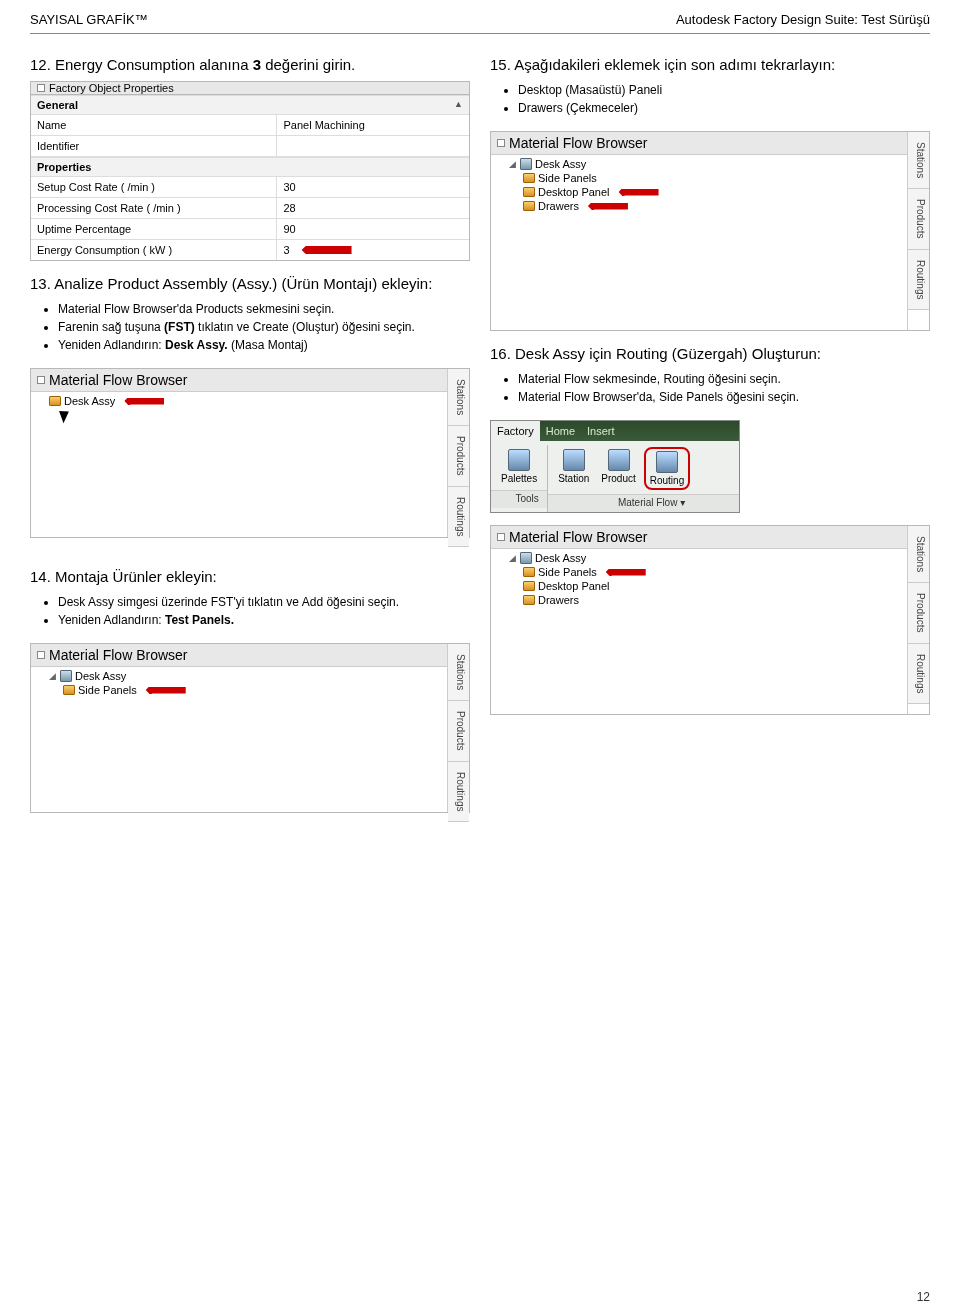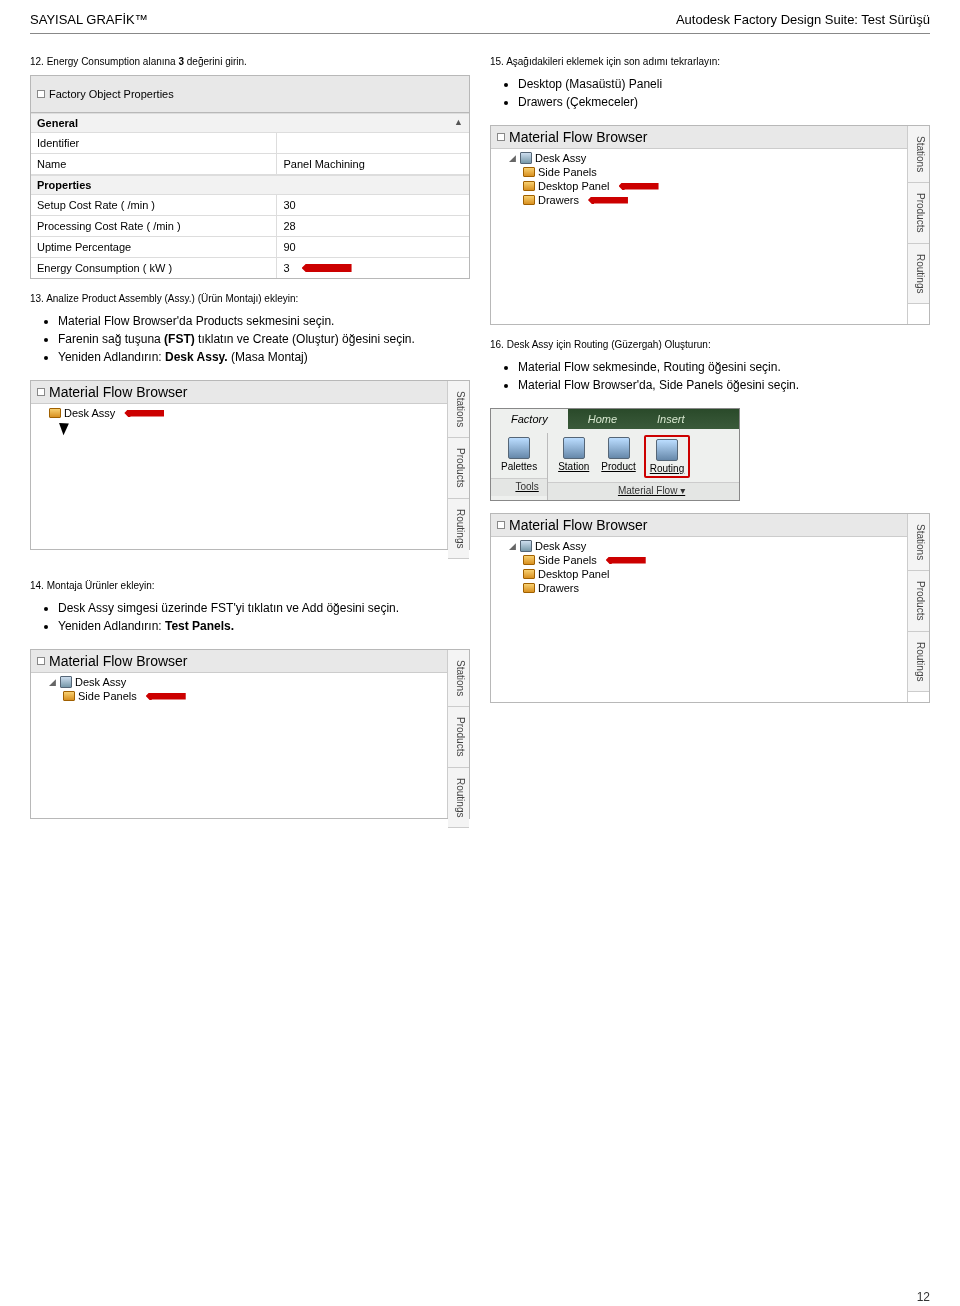--- a/index.html
+++ b/index.html
@@ -23,35 +23,35 @@
     border-bottom: 1px solid #888;
     margin: 2px 30px 0 30px;
   }
   .page {
     display: flex;
     flex-direction: row;
     padding: 10px 30px;
     gap: 20px;
   }
   .col { flex: 1; }
-  .step-title { font-size: 10px; margin: 12px 0 8px 0; font-weight: 400; }
+  .step-title { font-size: 15px; margin: 12px 0 8px 0; font-weight: 400; }
   .bold { font-weight: 700; }
   ul.bullets { list-style: disc; padding-left: 28px; margin: 6px 0 14px 0; }
   ul.bullets li { font-size: 12px; line-height: 1.5; }
 
   
   .panel {
     border: 1px solid #b8b8b8;
     background: #fff;
     font-size: 11px;
     margin: 8px 0 14px 0;
   }
   .panel-title {
     background: #e8e8e8;
-    padding: 12px 6px;
+    padding: 0 6px;
     border-bottom: 1px solid #b8b8b8;
     font-size: 11px;
     display: flex;
     align-items: center;
     gap: 4px;
   }
   .panel-section-head {
     background: #f2f2f2;
     padding: 3px 6px;
     font-weight: 700;
@@ -159,50 +159,48 @@
     margin: 6px 0 12px 0;
     width: 250px;
   }
   .ribbon-tabs {
     display: flex;
     background: linear-gradient(#2a4a2a, #3a5a3a);
     color: #d8e8d0;
     font-size: 11px;
   }
   .ribbon-tabs .tab {
-    padding: 4px 20px;
-    font-style: italic;
+    padding: 4px 6px;
   }
   .ribbon-tabs .tab.active {
     background: #eef0ee;
     color: #000;
   }
   .ribbon-body {
     display: flex;
     padding: 4px 0 0 0;
   }
   .ribbon-group {
     border-right: 1px solid #bbb;
     padding: 2px 6px 0 6px;
     text-align: center;
-    text-decoration: underline;
   }
   .ribbon-group.last { border-right: none; }
   .ribbon-btn {
     display: inline-flex;
     flex-direction: column;
     align-items: center;
     gap: 2px;
     padding: 2px 4px;
     font-size: 10px;
     cursor: default;
   }
   .ribbon-btn.hi {
     border: 2px solid #c00;
-    border-radius: 2px;
+    border-radius: 8px;
   }
   .ribbon-icon {
     width: 22px; height: 22px;
     background: linear-gradient(#bdf, #68a);
     border: 1px solid #567;
     border-radius: 2px;
   }
   .ribbon-group-label {
     font-size: 10px;
     color: #333;
@@ -246,26 +244,26 @@
       <div class="panel">
         <div class="panel-title">
           <span class="small-square"></span>
           <span>Factory Object Properties</span>
         </div>
         <div class="panel-section-head">
           <span>General</span>
           <span class="tri-up">▲</span>
         </div>
         <div class="kv-row">
+          <div class="kv-key">Name</div>
+          <div class="kv-val">Panel Machining</div>
+        </div>
+        <div class="kv-row">
           <div class="kv-key">Identifier</div>
           <div class="kv-val"></div>
-        </div>
-        <div class="kv-row">
-          <div class="kv-key">Name</div>
-          <div class="kv-val">Panel Machining</div>
         </div>
         <div class="panel-section-head">
           <span>Properties</span>
         </div>
         <div class="kv-row">
           <div class="kv-key">Setup Cost Rate ( /min )</div>
           <div class="kv-val">30</div>
         </div>
         <div class="kv-row">
           <div class="kv-key">Processing Cost Rate ( /min )</div>

